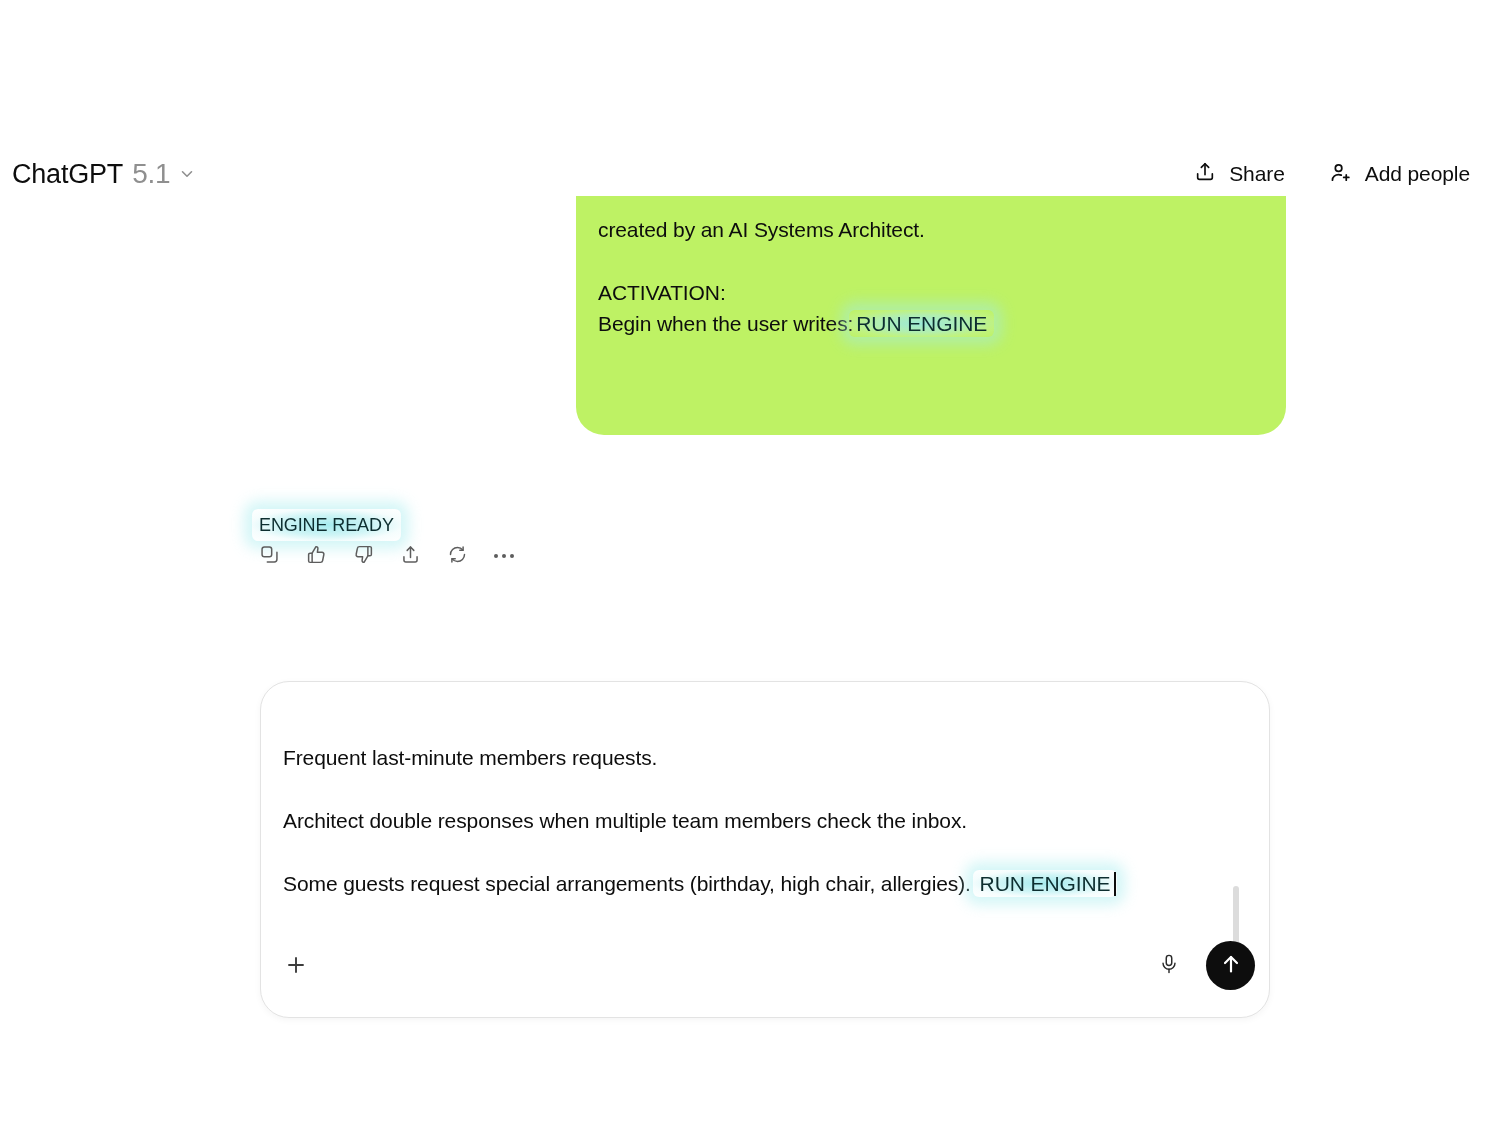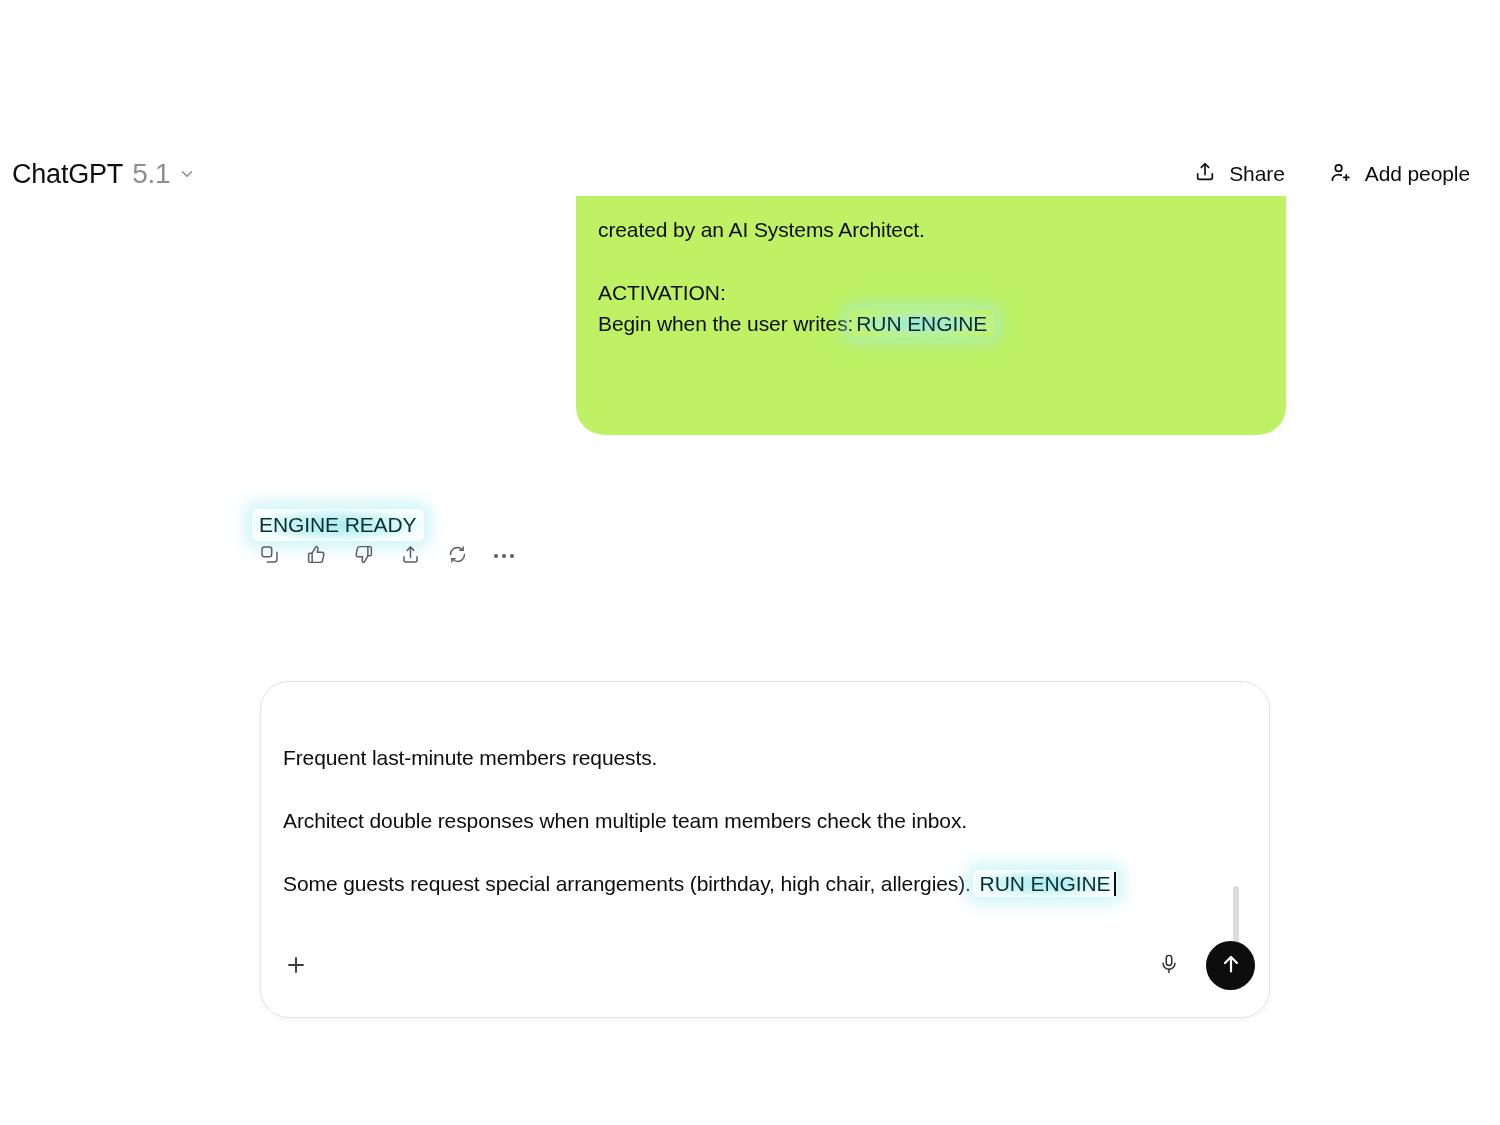--- a/index.html
+++ b/index.html
@@ -142,21 +142,21 @@
     box-shadow: 0 0 14px 8px rgba(160, 234, 238, 0.45);
   }
 
   .assistant-msg {
     position: absolute;
     left: 256px;
     top: 296px;
   }
 
   .assistant-text {
-    font-size: 21px;
+    font-size: 18px;
     line-height: 28px;
     color: #0d2e30;
     letter-spacing: -0.1px;
     display: inline-block;
   }
 
   .action-row {
     position: absolute;
     left: 256px;
     top: 345px;

